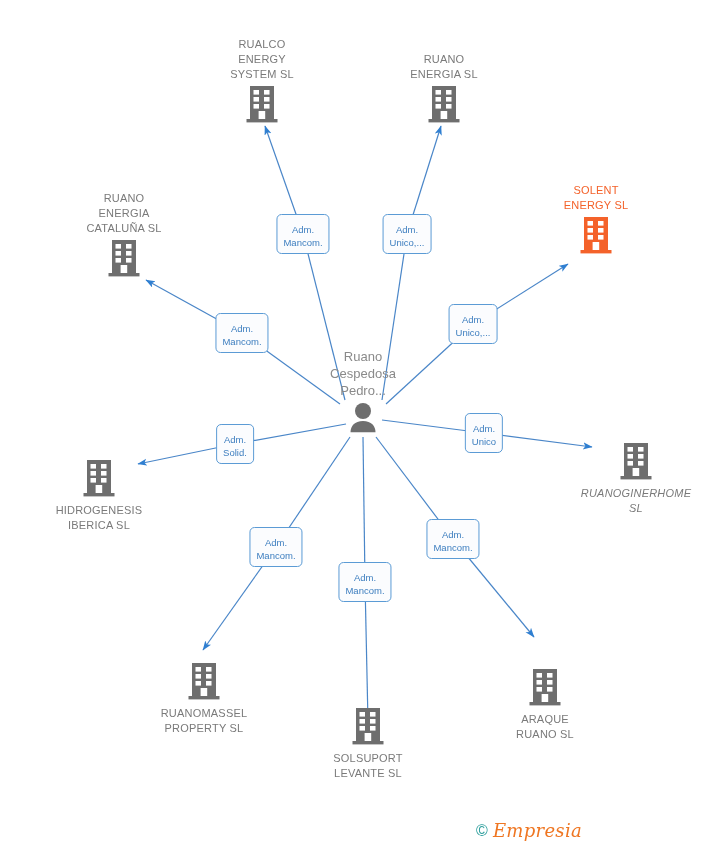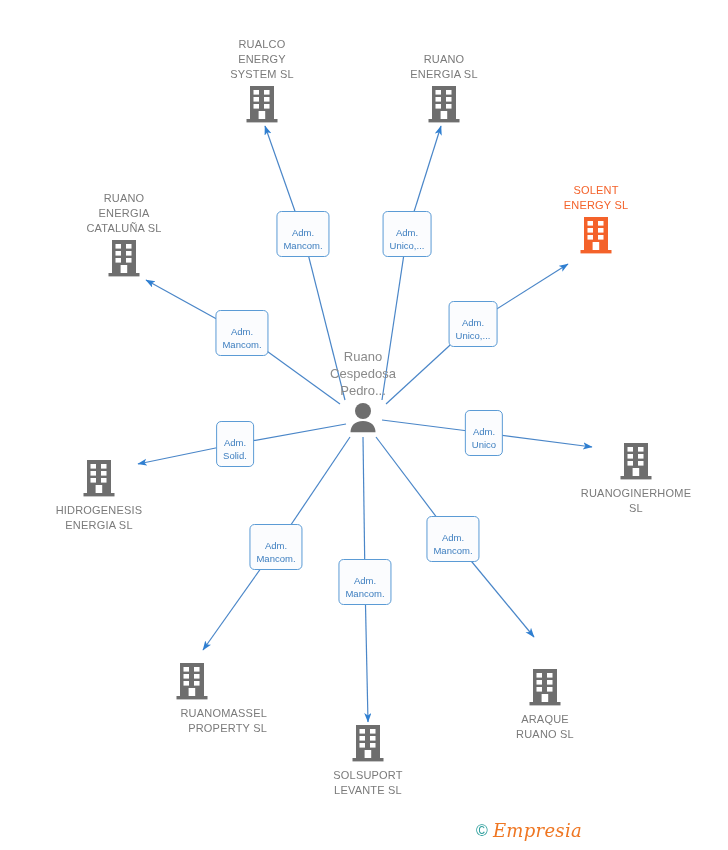--- a/index.html
+++ b/index.html
@@ -42,21 +42,21 @@
   .edge-label{
     position:absolute;
     box-sizing:border-box;
     background:#fbfcfe;
     border:1px solid #5b9bd5;
     border-radius:5px;
     color:#3d7ebf;
     font-size:9.5px;
     line-height:13px;
     text-align:center;
-    padding:14px 6px 4px 6px;
+    padding:8px 6px 4px 6px;
     white-space:pre-line;
     transform:translate(-50%,-50%);
   }
 
   #watermark{
     position:absolute;
     right:12px;bottom:10px;
     display:flex;align-items:center;gap:5px;
     user-select:none;
   }
@@ -166,21 +166,21 @@
             <rect x="19" y="5" width="5.5" height="4.6" fill="#fff"></rect>
             <rect x="8.5" y="12" width="5.5" height="4.6" fill="#fff"></rect>
             <rect x="19" y="12" width="5.5" height="4.6" fill="#fff"></rect>
             <rect x="8.5" y="19" width="5.5" height="4.6" fill="#fff"></rect>
             <rect x="19" y="19" width="5.5" height="4.6" fill="#fff"></rect>
             <rect x="13.6" y="26" width="6.6" height="8" fill="#fff"></rect>
             <rect x="1.5" y="34" width="31" height="3.4" fill="#f4622a"></rect>
           </svg>
         </div>
       </div>
-      <div class="node company label-below" style="left: 636px; top: 442px;">
+      <div class="node company label-below" style="left: 636px; top: 442px; font-style: italic;">
         <div>
           <svg class="icon" viewBox="0 0 34 40">
             <rect x="5" y="1" width="24" height="33" fill="#6e6e6e"></rect>
             <rect x="8.5" y="5" width="5.5" height="4.6" fill="#fff"></rect>
             <rect x="19" y="5" width="5.5" height="4.6" fill="#fff"></rect>
             <rect x="8.5" y="12" width="5.5" height="4.6" fill="#fff"></rect>
             <rect x="19" y="12" width="5.5" height="4.6" fill="#fff"></rect>
             <rect x="8.5" y="19" width="5.5" height="4.6" fill="#fff"></rect>
             <rect x="19" y="19" width="5.5" height="4.6" fill="#fff"></rect>
             <rect x="13.6" y="26" width="6.6" height="8" fill="#fff"></rect>
@@ -198,40 +198,40 @@
             <rect x="19" y="5" width="5.5" height="4.6" fill="#fff"></rect>
             <rect x="8.5" y="12" width="5.5" height="4.6" fill="#fff"></rect>
             <rect x="19" y="12" width="5.5" height="4.6" fill="#fff"></rect>
             <rect x="8.5" y="19" width="5.5" height="4.6" fill="#fff"></rect>
             <rect x="19" y="19" width="5.5" height="4.6" fill="#fff"></rect>
             <rect x="13.6" y="26" width="6.6" height="8" fill="#fff"></rect>
             <rect x="1.5" y="34" width="31" height="3.4" fill="#6e6e6e"></rect>
           </svg>
         </div>
         <div class="nlabel">HIDROGENESIS
-ENERGIA SL</div>
-      </div>
-      <div class="node company label-below" style="left: 192px; top: 662px; text-align: right;">
+IBERICA SL</div>
+      </div>
+      <div class="node company label-below" style="left: 204px; top: 662px;">
         <div>
           <svg class="icon" viewBox="0 0 34 40">
             <rect x="5" y="1" width="24" height="33" fill="#6e6e6e"></rect>
             <rect x="8.5" y="5" width="5.5" height="4.6" fill="#fff"></rect>
             <rect x="19" y="5" width="5.5" height="4.6" fill="#fff"></rect>
             <rect x="8.5" y="12" width="5.5" height="4.6" fill="#fff"></rect>
             <rect x="19" y="12" width="5.5" height="4.6" fill="#fff"></rect>
             <rect x="8.5" y="19" width="5.5" height="4.6" fill="#fff"></rect>
             <rect x="19" y="19" width="5.5" height="4.6" fill="#fff"></rect>
             <rect x="13.6" y="26" width="6.6" height="8" fill="#fff"></rect>
             <rect x="1.5" y="34" width="31" height="3.4" fill="#6e6e6e"></rect>
           </svg>
         </div>
         <div class="nlabel">RUANOMASSEL
 PROPERTY SL</div>
       </div>
-      <div class="node company label-below" style="left: 368px; top: 724px;">
+      <div class="node company label-below" style="left: 368px; top: 707px;">
         <div>
           <svg class="icon" viewBox="0 0 34 40">
             <rect x="5" y="1" width="24" height="33" fill="#6e6e6e"></rect>
             <rect x="8.5" y="5" width="5.5" height="4.6" fill="#fff"></rect>
             <rect x="19" y="5" width="5.5" height="4.6" fill="#fff"></rect>
             <rect x="8.5" y="12" width="5.5" height="4.6" fill="#fff"></rect>
             <rect x="19" y="12" width="5.5" height="4.6" fill="#fff"></rect>
             <rect x="8.5" y="19" width="5.5" height="4.6" fill="#fff"></rect>
             <rect x="19" y="19" width="5.5" height="4.6" fill="#fff"></rect>
             <rect x="13.6" y="26" width="6.6" height="8" fill="#fff"></rect>

